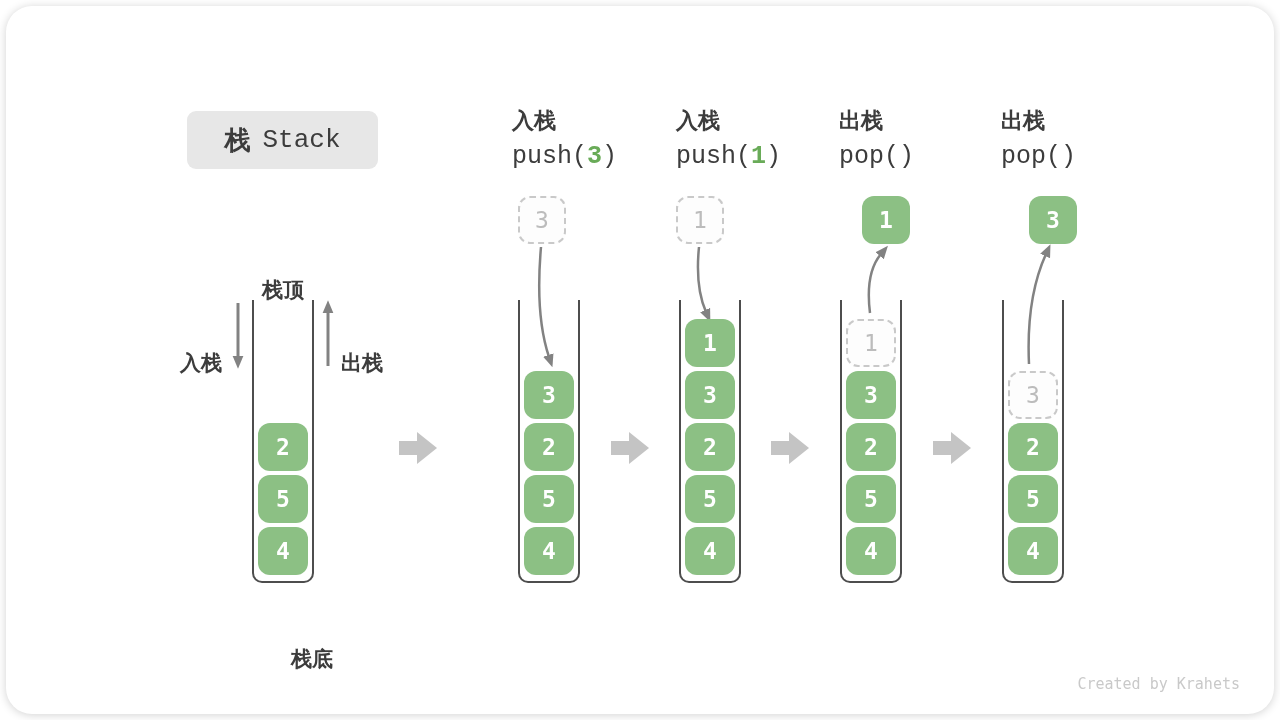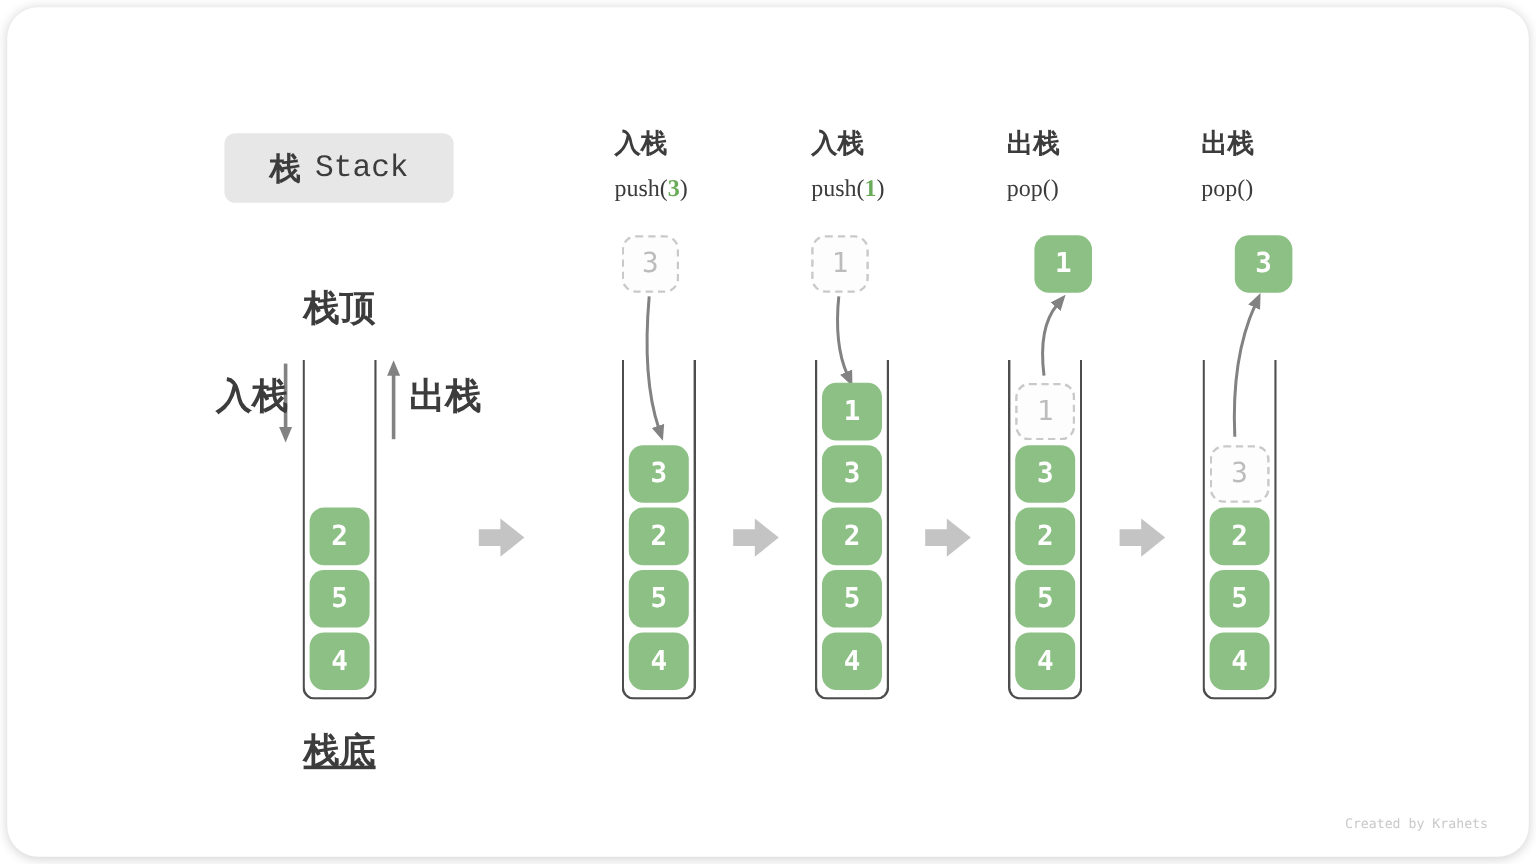--- a/index.html
+++ b/index.html
@@ -33,29 +33,29 @@
 
   .title-box{
     position:absolute;left:187px;top:111px;width:191px;height:58px;
     background:var(--c-title_bg);border-radius:9px;
     display:flex;align-items:center;justify-content:center;
     font-size:26px;
   }
   .title-zh{font-weight:bold;margin-right:12px;}
   .title-en{font-family:Liberation Mono, monospace;}
 
-  .zh-label{position:absolute;font-size:30px;font-weight:bold;line-height:26px;white-space:nowrap;}
+  .zh-label{position:absolute;font-size:21px;font-weight:bold;line-height:26px;white-space:nowrap;margin-top:32px;}
   .lbl-top{left:233px;top:245px;width:100px;text-align:center;}
-  .lbl-bottom{left:233px;top:614px;width:100px;text-align:center;text-decoration:underline;}
+  .lbl-bottom{left:233px;top:614px;width:100px;text-align:right;}
   .lbl-push{left:180px;top:318px;}
   .lbl-pop{left:341px;top:318px;}
 
   .hdr{position:absolute;top:107px;white-space:nowrap;}
   .hdr-zh{font-size:22px;font-weight:bold;line-height:28px;margin-bottom:8px;}
-  .hdr-code{font-family:Liberation Serif, serif;font-size:20px;line-height:28px;}
+  .hdr-code{font-family:Liberation Mono, monospace;font-size:25px;line-height:28px;}
   .hdr-code .arg{color:var(--c-arg);font-weight:bold;}
 
   .stack{
     position:absolute;top:300px;width:62px;height:283px;box-sizing:border-box;
     border-left:2px solid var(--c-well_border);
     border-right:2px solid var(--c-well_border);
     border-bottom:2px solid var(--c-well_border);
     border-radius:0 0 10px 10px;
   }
   .cell{
@@ -85,21 +85,21 @@
   .float-box.ghost{
     background:var(--c-ghost_bg);border:2px dashed var(--c-ghost_border);color:var(--c-ghost_text);
   }
   .float-box.solid{
     background:var(--c-green);color:var(--c-cell_text);font-weight:bold;
   }
 
   .watermark{
     position:absolute;right:40px;bottom:27px;
     font-family:"DejaVu Sans Mono","Liberation Mono",monospace;
-    font-size:11px;color:var(--c-watermark);
+    font-size:15px;color:var(--c-watermark);
   }
 </style>
 </head>
 <body>
 
 <div class="canvas">
   <div class="card"></div>
 
   <svg class="overlay" viewBox="0 0 1280 720">
     <defs>

